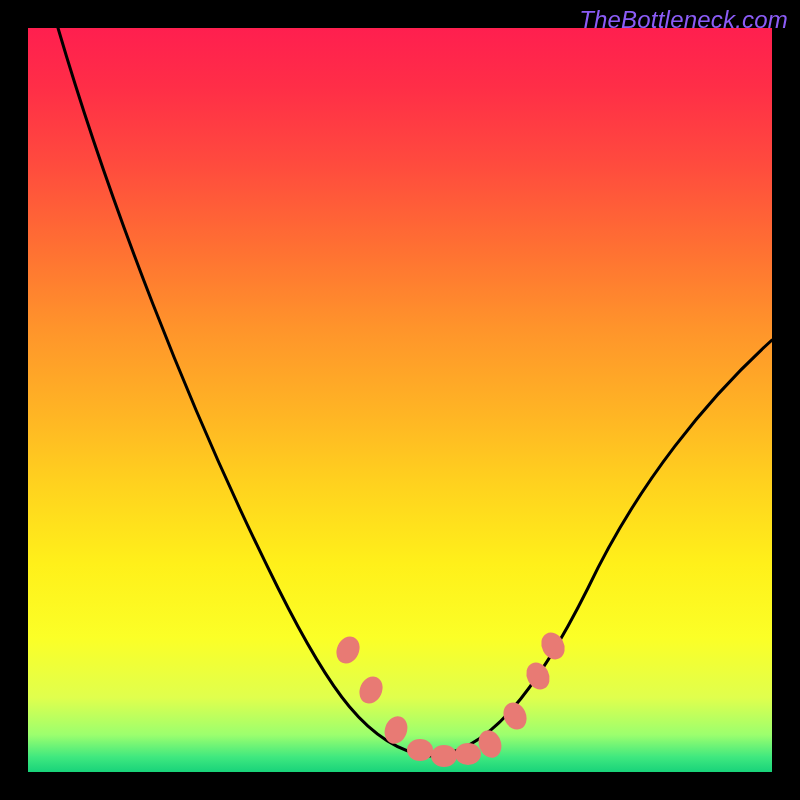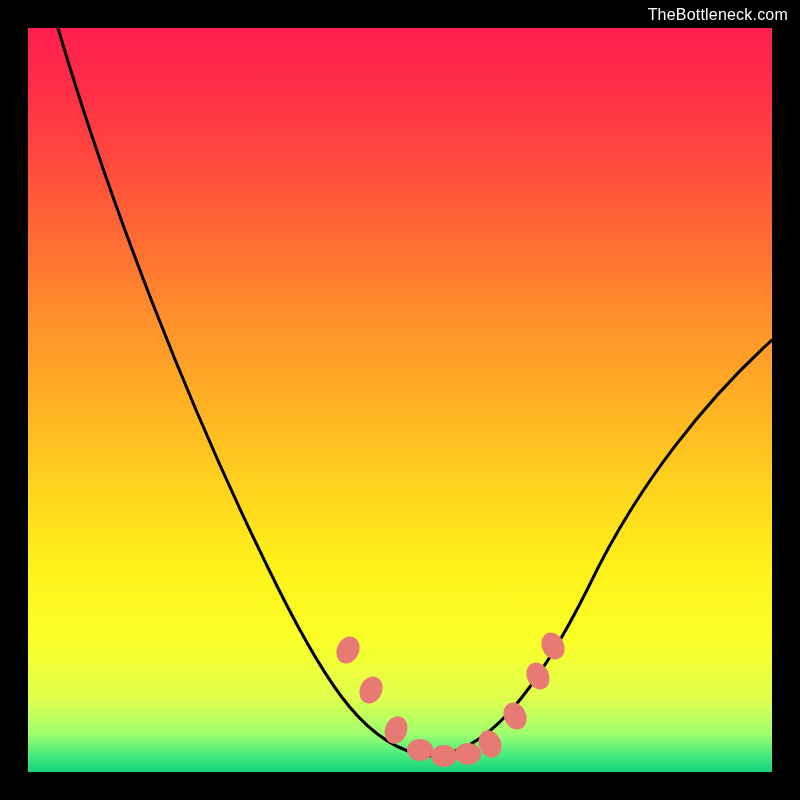--- a/index.html
+++ b/index.html
@@ -49,24 +49,25 @@
   .curve-svg {
     position: absolute;
     inset: 0;
     width: 100%;
     height: 100%;
   }
   .attribution {
     position: absolute;
     top: 6px;
     right: 12px;
-    color: #ffffff;
-    font-size: 16px;
+    color: #8b5cf6;
+    font-size: 24px;
     letter-spacing: 0.2px;
     user-select: none;
+    font-style: italic;
   }
 </style>
 </head>
 <body>
 
 <div class="frame">
 
   <div class="plot-area">
     <div class="gradient-bg"></div>
 

